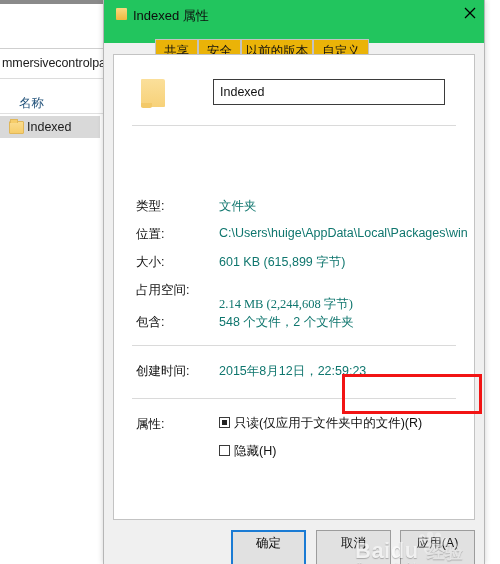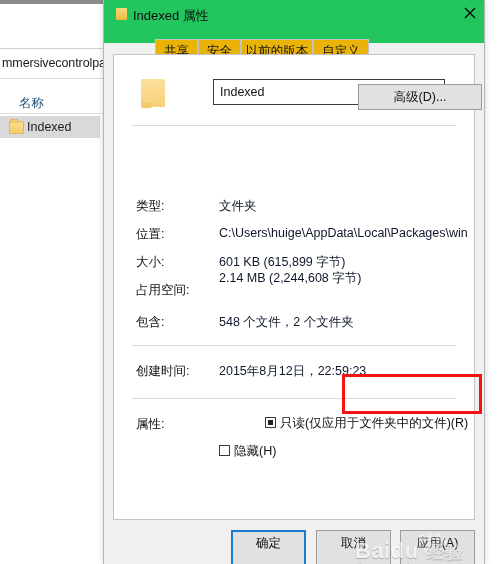--- a/index.html
+++ b/index.html
@@ -240,21 +240,21 @@
     position: absolute;
     left: 22px;
     font-size: 12.5px;
     color: #111111;
     white-space: nowrap;
   }
   .prop-value {
     position: absolute;
     left: 105px;
     font-size: 12.5px;
-    color: #0f172a;
+    color: #0f766e;
     white-space: nowrap;
     overflow: hidden;
     width: 248px;
   }
 
   .cb-row {
     position: absolute;
     left: 105px;
     font-size: 12.5px;
     color: #111111;
@@ -420,43 +420,42 @@
       <div class="sep" style="top:70px;"></div>
 
       <div id="prop-rows">
           <div class="prop-label" style="top: 143px;">类型:</div>
           <div class="prop-value" style="top: 143px;">文件夹</div>
           <div class="prop-label" style="top: 171px;">位置:</div>
           <div class="prop-value" style="top: 171px;">C:\Users\huige\AppData\Local\Packages\window</div>
           <div class="prop-label" style="top: 199px;">大小:</div>
           <div class="prop-value" style="top: 199px;">601 KB (615,899 字节)</div>
           <div class="prop-label" style="top: 227px;">占用空间:</div>
-          <div class="prop-value" style="top: 215px;">2.14 MB (2,244,608 字节)</div>
+          <div class="prop-value" style="top: 241px; font-family: Liberation Serif, serif;">2.14 MB (2,244,608 字节)</div>
           <div class="prop-label" style="top: 259px;">包含:</div>
           <div class="prop-value" style="top: 259px;">548 个文件，2 个文件夹</div>
         </div>
 
       <div class="sep" style="top:290px;"></div>
 
       <div class="prop-label" style="top:308px;">创建时间:</div>
       <div class="prop-value" style="top:308px;">2015年8月12日，22:59:23</div>
 
       <div class="sep" style="top:343px;"></div>
 
       <div class="prop-label" style="top:361px;">属性:</div>
 
-      <div class="cb-row" style="top:360px;margin-left:46px;">
+      <div class="cb-row" style="top:360px;">
         <span class="cbox filled"></span><span>只读(仅应用于文件夹中的文件)(R)</span>
       </div>
 
       <div class="cb-row" style="top:388px;">
         <span class="cbox"></span><span>隐藏(H)</span>
       </div>
 
-      <div class="adv-btn">高级(D)...</div>
     </div>
 
     <div class="adv-wrap"></div>
 
     <div class="btn default" style="left:127px; top:530px; width:75px;">
       <span>确定</span>
     </div>
     <div class="btn" style="left:212px; top:530px; width:75px;">取消</div>
     <div class="btn" style="left:296px; top:530px; width:75px;">应用(A)</div>
   </div>

